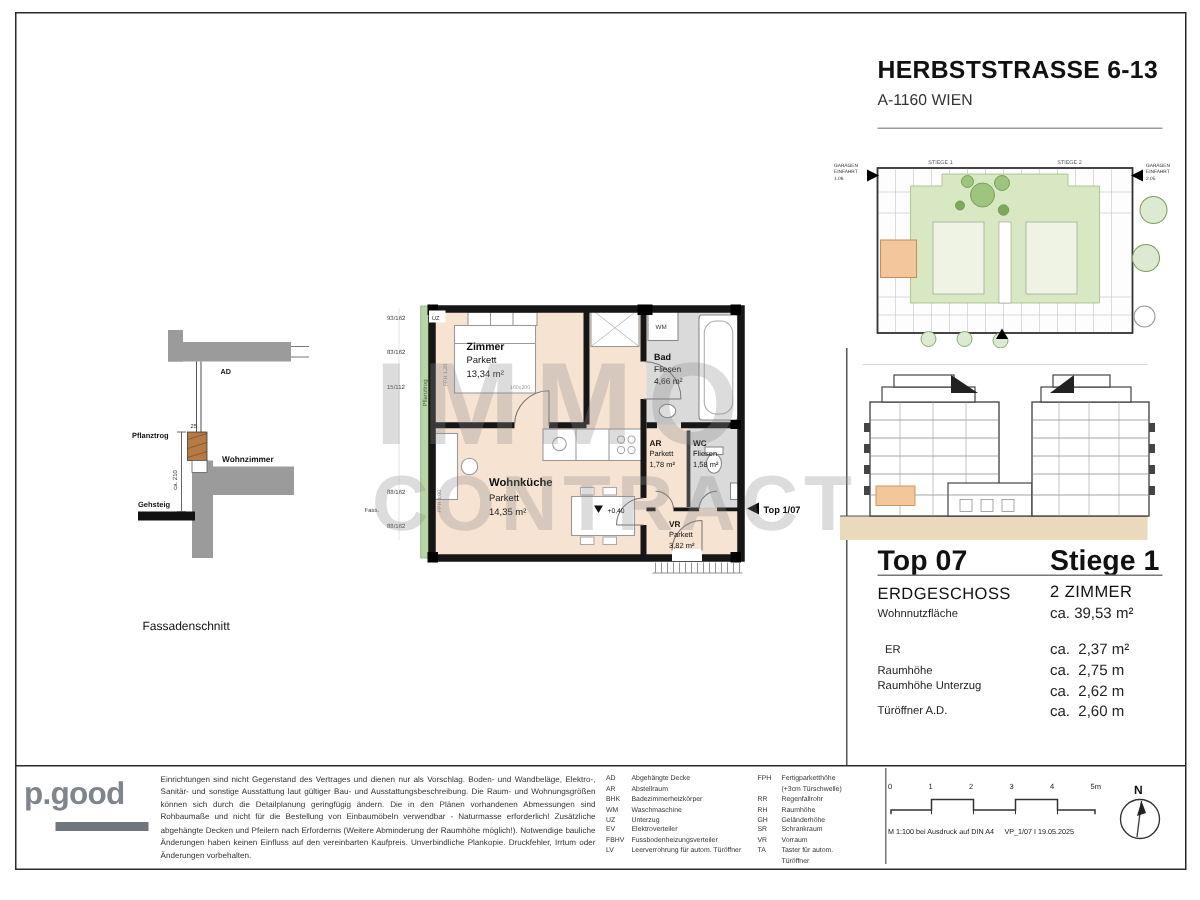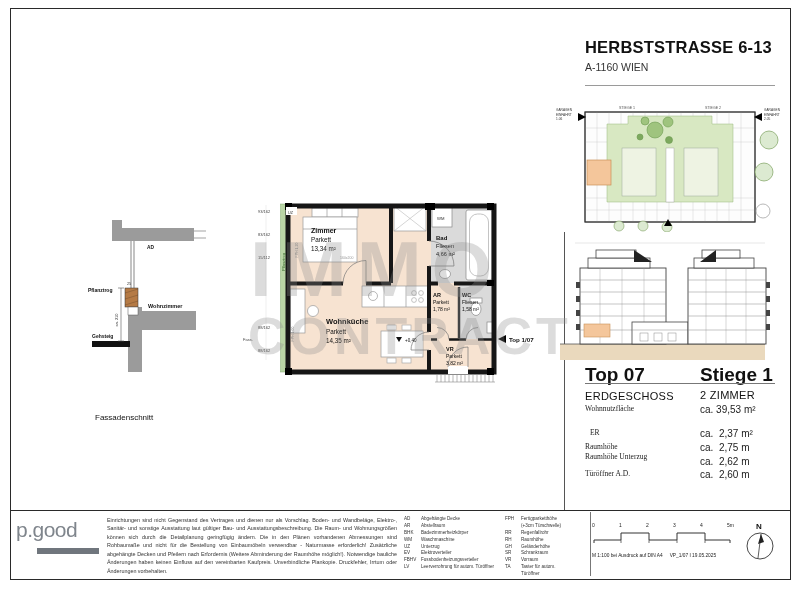--- a/index.html
+++ b/index.html
@@ -8,26 +8,26 @@
   .abs{position:absolute;}
   .frame{left:10px;top:8px;width:779px;height:570px;border:1px solid #2a2a2a;}
   .vdiv{left:564px;top:232px;width:1px;height:278px;background:#555;}
   .footer-line{left:10px;top:510px;width:780px;height:1px;background:#2a2a2a;}
   .title{left:585px;top:38px;font-size:16.5px;font-weight:bold;letter-spacing:.2px;}
   .subtitle{left:585px;top:61px;font-size:10.5px;color:#333;}
   .title-rule{left:585px;top:85px;width:190px;height:1px;background:#9a9a9a;}
   .wm{font-weight:bold;color:rgba(140,140,140,.30);pointer-events:none;z-index:5;}
   .wm1{left:250px;top:224px;font-size:78px;letter-spacing:10px;}
   .wm2{left:248px;top:306px;font-size:52px;letter-spacing:4px;}
-  .info-label{font-size:7.5px;color:#222;font-family:Liberation Serif, serif;}
+  .info-label{font-size:7.5px;color:#222;}
   .info-value{font-size:10px;color:#222;white-space:pre;}
   .tbl-h{font-size:19px;font-weight:bold;}
   .tbl-sub{font-size:11px;letter-spacing:.3px;}
   .tbl-rule{left:585px;top:383px;width:190px;height:1px;background:#777;}
-  .logo{left:16px;top:518px;font-size:21px;font-weight:normal;color:#7f858c;letter-spacing:-.5px;}
+  .logo{left:16px;top:518px;font-size:21px;font-weight:bold;color:#7f858c;letter-spacing:-.5px;}
   .logo-bar{left:37px;top:548px;width:62px;height:6px;background:#70767d;}
   .disclaimer{left:107px;top:516px;width:290px;font-size:5.4px;line-height:1.57;text-align:justify;color:#333;}
   .legend{left:404px;top:516px;width:184px;display:flex;gap:9px;font-size:4.6px;color:#333;}
   .lcol{display:flex;flex-direction:column;}
   .lrow{display:flex;line-height:1.5;}
   .labbr{width:17px;flex:none;}
   .lterm{width:75px;}
   .lcol2 .labbr{width:16px;}
   .lcol2 .lterm{width:46px;}
   .fdiv{left:590px;top:512px;width:1px;height:64px;background:#777;}

